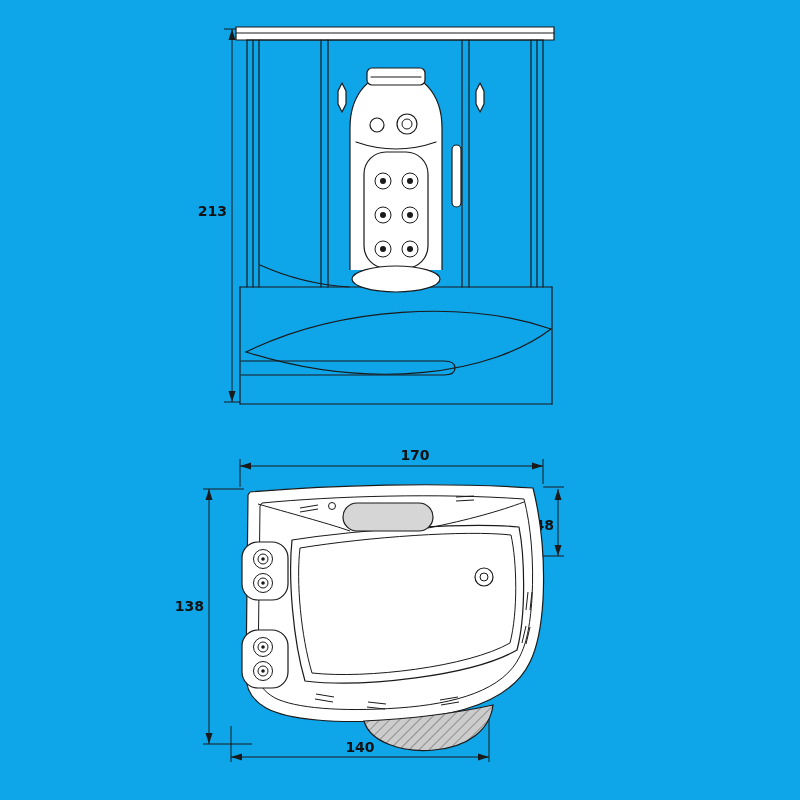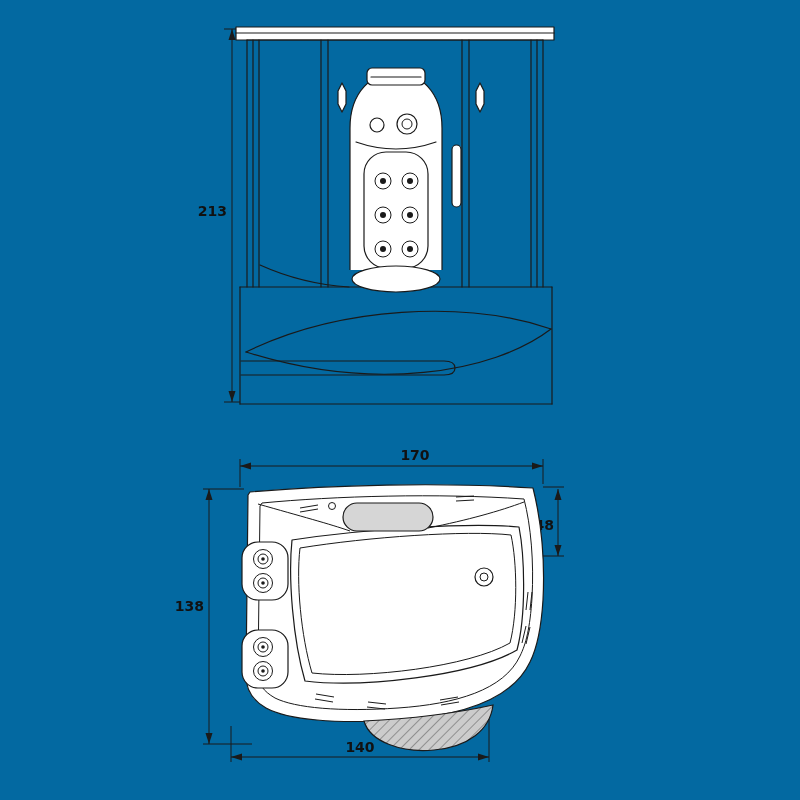--- a/index.html
+++ b/index.html
@@ -1,16 +1,16 @@
 <!DOCTYPE html>
 <html><head>
 <meta charset="utf-8">
 <style>
   html,body{margin:0;padding:0;background:#ffffff;}
-  .page{width:800px;height:800px;background:#0369a1;position:relative;overflow:hidden;}
+  .page{width:800px;height:800px;background:#0ea5e9;position:relative;overflow:hidden;}
   svg{display:block;}
   .ln{fill:none;stroke:#1a1a1a;stroke-width:1.2;stroke-linecap:round;stroke-linejoin:round;}
   .fw{fill:#ffffff;stroke:#1a1a1a;stroke-width:1.2;stroke-linejoin:round;}
   .thin{fill:none;stroke:#1a1a1a;stroke-width:1;}
   .dim{fill:none;stroke:#1a1a1a;stroke-width:1;}
   .arrow{fill:#1a1a1a;stroke:none;}
   .dimtxt{font:bold 14px "DejaVu Sans", sans-serif;fill:#111111;}
 </style>
 </head>
 <body>

